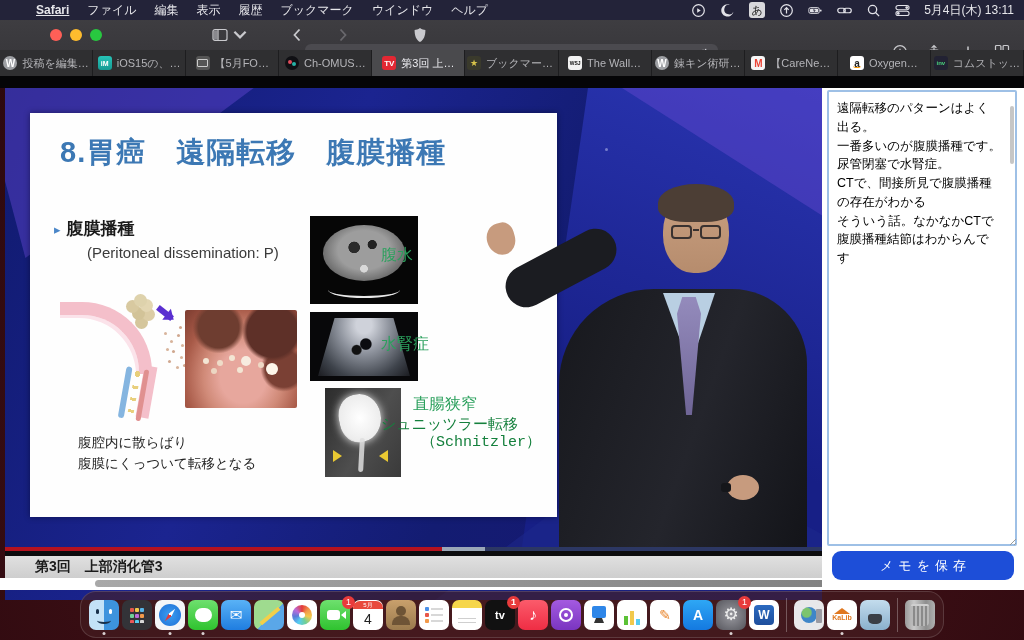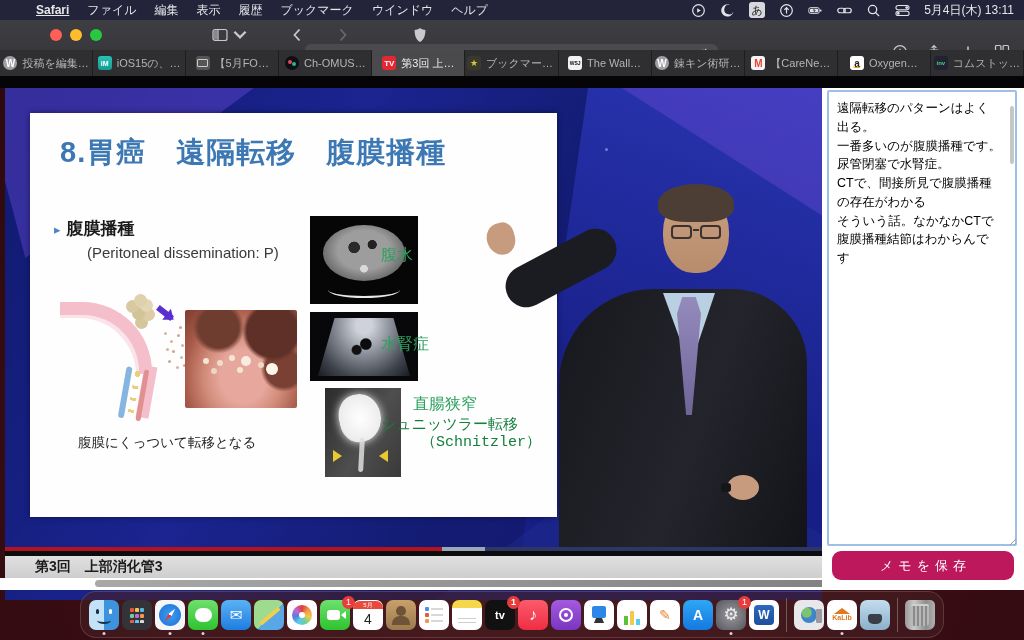--- a/index.html
+++ b/index.html
@@ -192,21 +192,21 @@
   
   .notes { position:absolute; left:822px; top:88px; width:202px; height:502px; background:#ffffff; }
   .memo { position:absolute; left:5px; top:2px; width:190px; height:456px; border:2px solid #9ec0e6;
           border-radius:2px; resize:none; overflow:hidden; font-family:"Liberation Sans","DejaVu Sans",sans-serif;
           font-size:12.5px; line-height:1.5; color:#000; padding:7px 14px 7px 8px; outline:none; background:#fff; }
   .memo-thumb { position:absolute; right:10px; top:18px; width:4px; height:58px; border-radius:2px; background:#c6c6c6; }
   .grip { position:absolute; right:8px; top:448px; width:9px; height:9px;
           background:repeating-linear-gradient(135deg, transparent 0 2px, #9a9a9a 2px 3px); 
           clip-path:polygon(100% 0, 100% 100%, 0 100%); }
   .savebtn { position:absolute; left:10px; top:463px; width:182px; height:29px; border:none; border-radius:9px;
-             background:#be185d; color:#fff; font-size:13px; letter-spacing:5px; text-indent:5px;
+             background:#1d4ed8; color:#fff; font-size:13px; letter-spacing:5px; text-indent:5px;
              font-family:"Liberation Sans","DejaVu Sans",sans-serif; display:flex; align-items:center; justify-content:center; }
 
   
   .dock { position:absolute; left:50%; transform:translateX(-50%); top:591px; height:47px;
           background:rgba(70,30,34,.62); border:1px solid rgba(255,255,255,.14); border-radius:16px;
           display:flex; align-items:center; gap:3px; padding:0 8px; }
   .di { position:relative; width:30px; height:30px; border-radius:7px; flex:none;
         display:flex; align-items:center; justify-content:center; overflow:visible; }
   .di.run::after { content:""; position:absolute; left:50%; bottom:-5px; transform:translateX(-50%);
         width:3px; height:3px; border-radius:50%; background:rgba(255,255,255,.8); }
@@ -531,20 +531,21 @@
         <div class="yarrow ya-l"></div>
       </div>
 
       <div class="lab-g" style="left:351px; top:132px;">腹水</div>
       <div class="lab-g" style="left:351px; top:221px;">水腎症</div>
       <div class="lab-g" style="left:351px; top:281px;margin-left:32px;">直腸狭窄</div>
       <div class="lab-k" style="left:351px; top:302px;">シュニッツラー転移</div>
       <div class="lab-k" style="left:355px; top:319px;margin-left:36px;">（Schnitzler）</div>
 
       <div class="caption">
+        <div>腹腔内に散らばり</div>
         <div>腹膜にくっついて転移となる</div>
       </div>
     </div>
 
     <div class="presenter">
       <div class="armL"></div>
       <div class="handL"></div>
       <div class="body">
         <div class="shirt"></div>
         <div class="tie"></div>

